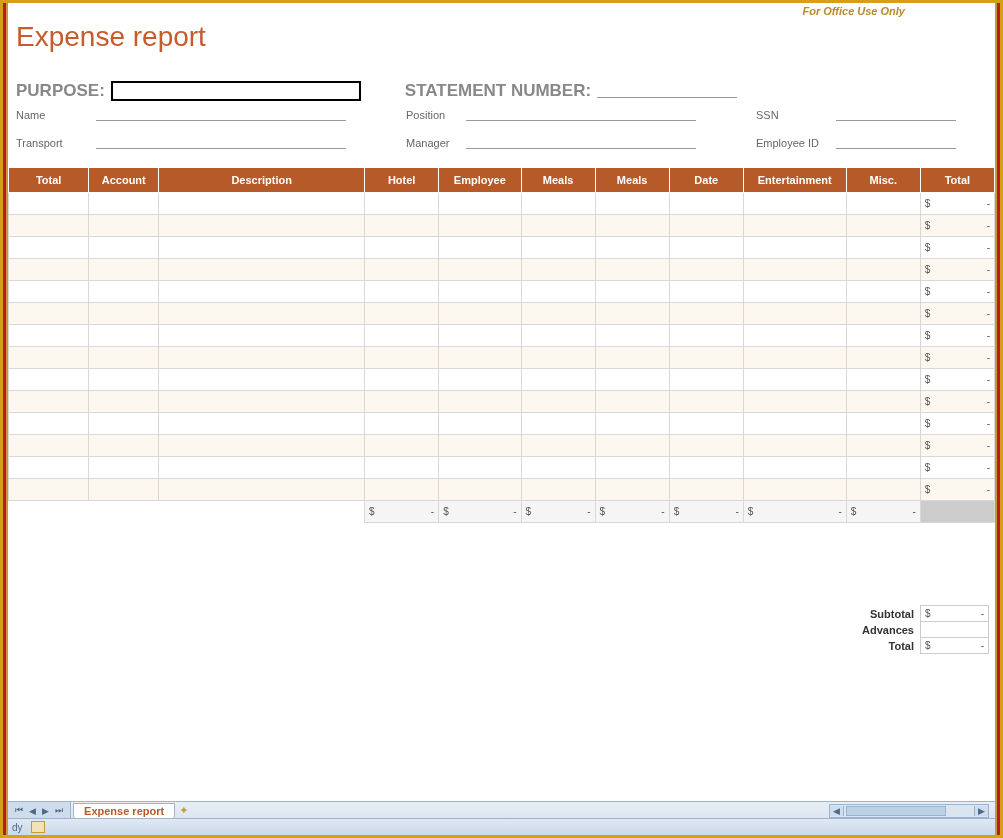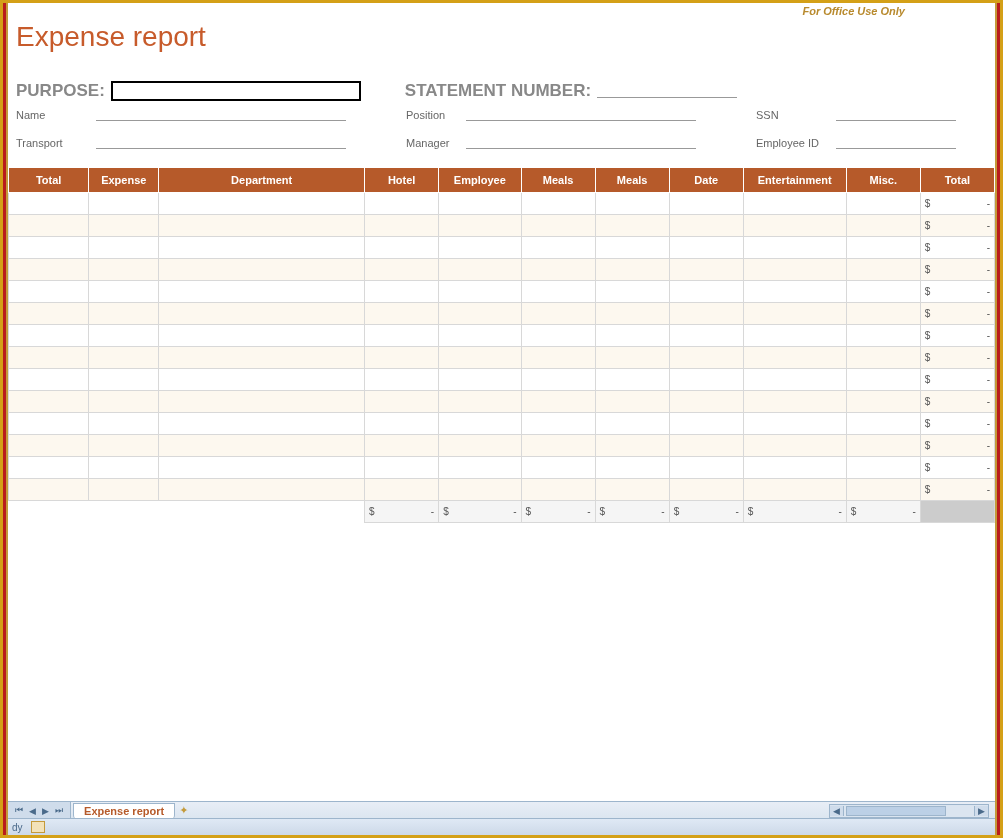--- a/index.html
+++ b/index.html
@@ -319,22 +319,22 @@
           <col style="width:72px">
         <col style="width:72px">
           <col style="width:72px">
           <col style="width:100px">
         <col style="width:72px">
           <col style="width:72px">
       </colgroup>
       <thead>
         <tr>
           <th>Total</th>
-          <th>Expense</th>
-          <th>Department</th>
+          <th>Account</th>
+          <th>Description</th>
           <th>Hotel</th>
           <th>Employee</th>
           <th>Meals</th>
           <th>Meals</th>
           <th>Date</th>
           <th>Entertainment</th>
           <th>Misc.</th>
           <th>Total</th>
         </tr>
       </thead>
@@ -532,20 +532,38 @@
           <td><span class="cur">$</span><span>-</span></td>
           <td><span class="cur">$</span><span>-</span></td>
           <td><span class="cur">$</span><span>-</span></td>
           <td><span class="cur">$</span><span>-</span></td>
           <td><span class="cur">$</span><span>-</span></td>
           <td style="background:#ccc !important"></td>
         </tr>
       </tbody>
     </table>
 
+    <div class="summary-block" style="top:602px">
+      <table>
+        <tbody>
+            <tr>
+          <td class="lbl">Subtotal</td>
+          <td class="val"><span class="cur">$</span><span>-</span></td>
+        </tr>
+        <tr>
+          <td class="lbl">Advances</td>
+          <td class="val"></td>
+        </tr>
+        <tr>
+          <td class="lbl">Total</td>
+          <td class="val"><span class="cur">$</span><span>-</span></td>
+        </tr>
+      </tbody>
+        </table>
+    </div>
 
 
     <div class="tab-bar">
       <div class="tab-nav">
         <span>⏮</span>
         <span>◀</span>
         <span>▶</span>
         <span>⏭</span>
       </div>
       <div class="sheet-tab">Expense report</div>

